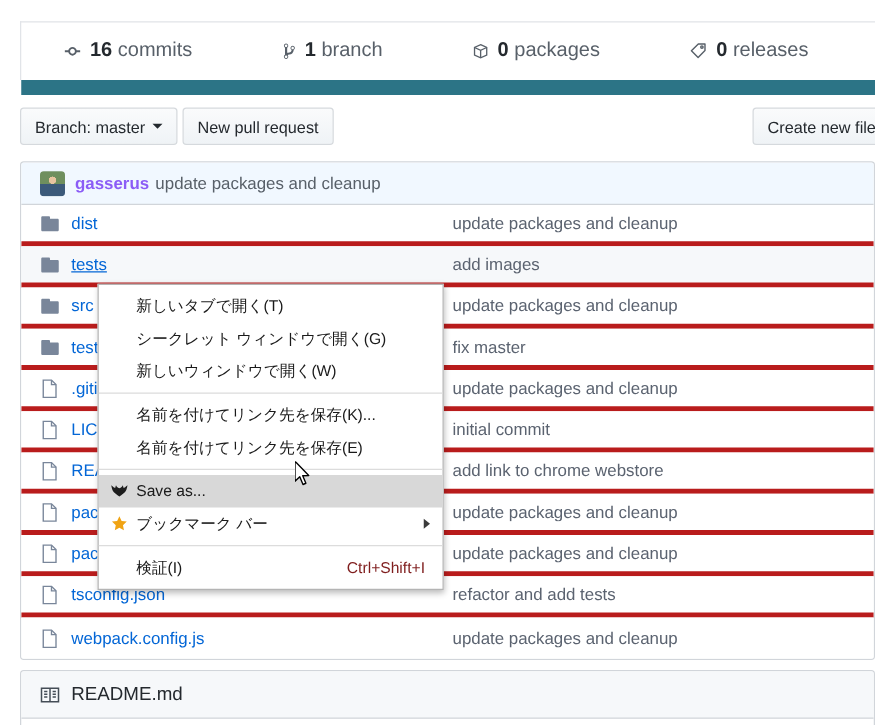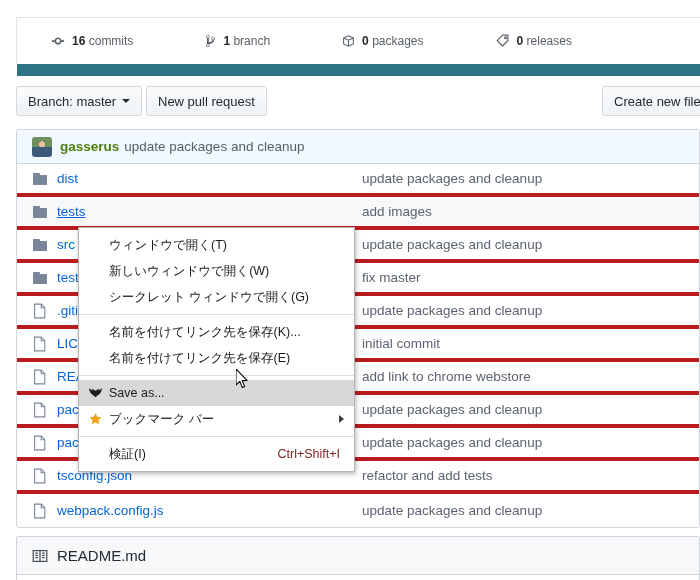--- a/index.html
+++ b/index.html
@@ -33,21 +33,21 @@
     display: flex;
     align-items: center;
     padding-left: 34px;
     overflow: hidden;
   }
   .stat {
     display: flex;
     align-items: center;
     gap: 7px;
     margin-right: 72px;
-    font-size: 12px;
+    font-size: 16px;
     color: #586069;
     white-space: nowrap;
     line-height: 1;
   }
   .stat .num { font-weight: bold; color: #24292e; }
   .stat .ico { display: inline-flex; align-items: center; color: #586069; }
   .stat .ico svg { display: block; }
 
   
   .teal-band {
@@ -120,21 +120,21 @@
   .avatar {
     width: 20px; height: 20px;
     border-radius: 3px;
     margin-right: 8px;
     flex: 0 0 20px;
     background:
       radial-gradient(circle at 50% 36%, #e8c4a0 0 18%, transparent 19%),
       linear-gradient(#6f8f5e 0 52%, #3c5a7a 52% 100%);
     background-color: #5d7c52;
   }
-  .latest-commit .author { font-weight: bold; color: #4d7c0f; margin-right: 5px; }
+  .latest-commit .author { font-weight: bold; color: #8b5cf6; margin-right: 5px; }
 
   .frow {
     height: 33px;
     display: flex;
     align-items: center;
     border-bottom: 4px solid #b91c1c;
     background: #ffffff;
     font-size: 13.5px;
   }
   .frow.alt { background: #f6f8fa; }
@@ -456,27 +456,27 @@
             <path d="M8 2.6v10.8M3.3 5.2h2.6M3.3 7.4h2.6M3.3 9.6h2.6M10.1 5.2h2.6M10.1 7.4h2.6M10.1 9.6h2.6"></path>
           </svg>
       </span>
       <span>README.md</span>
     </div>
   </div>
 
   <div class="ctx-menu">
     <div id="ctx-items">
         <div class="ctx-item no-icon">
-          <span class="ci-label">ウィンドウで開く(T)</span>
+          <span class="ci-label">新しいタブで開く(T)</span>
+        </div>
+        <div class="ctx-item no-icon">
+          <span class="ci-label">シークレット ウィンドウで開く(G)</span>
         </div>
         <div class="ctx-item no-icon">
           <span class="ci-label">新しいウィンドウで開く(W)</span>
-        </div>
-        <div class="ctx-item no-icon">
-          <span class="ci-label">シークレット ウィンドウで開く(G)</span>
         </div>
         <div class="ctx-sep"></div>
         <div class="ctx-item no-icon">
           <span class="ci-label">名前を付けてリンク先を保存(K)...</span>
         </div>
         <div class="ctx-item no-icon">
           <span class="ci-label">名前を付けてリンク先を保存(E)</span>
         </div>
         <div class="ctx-sep"></div>
         <div class="ctx-item highlight">

